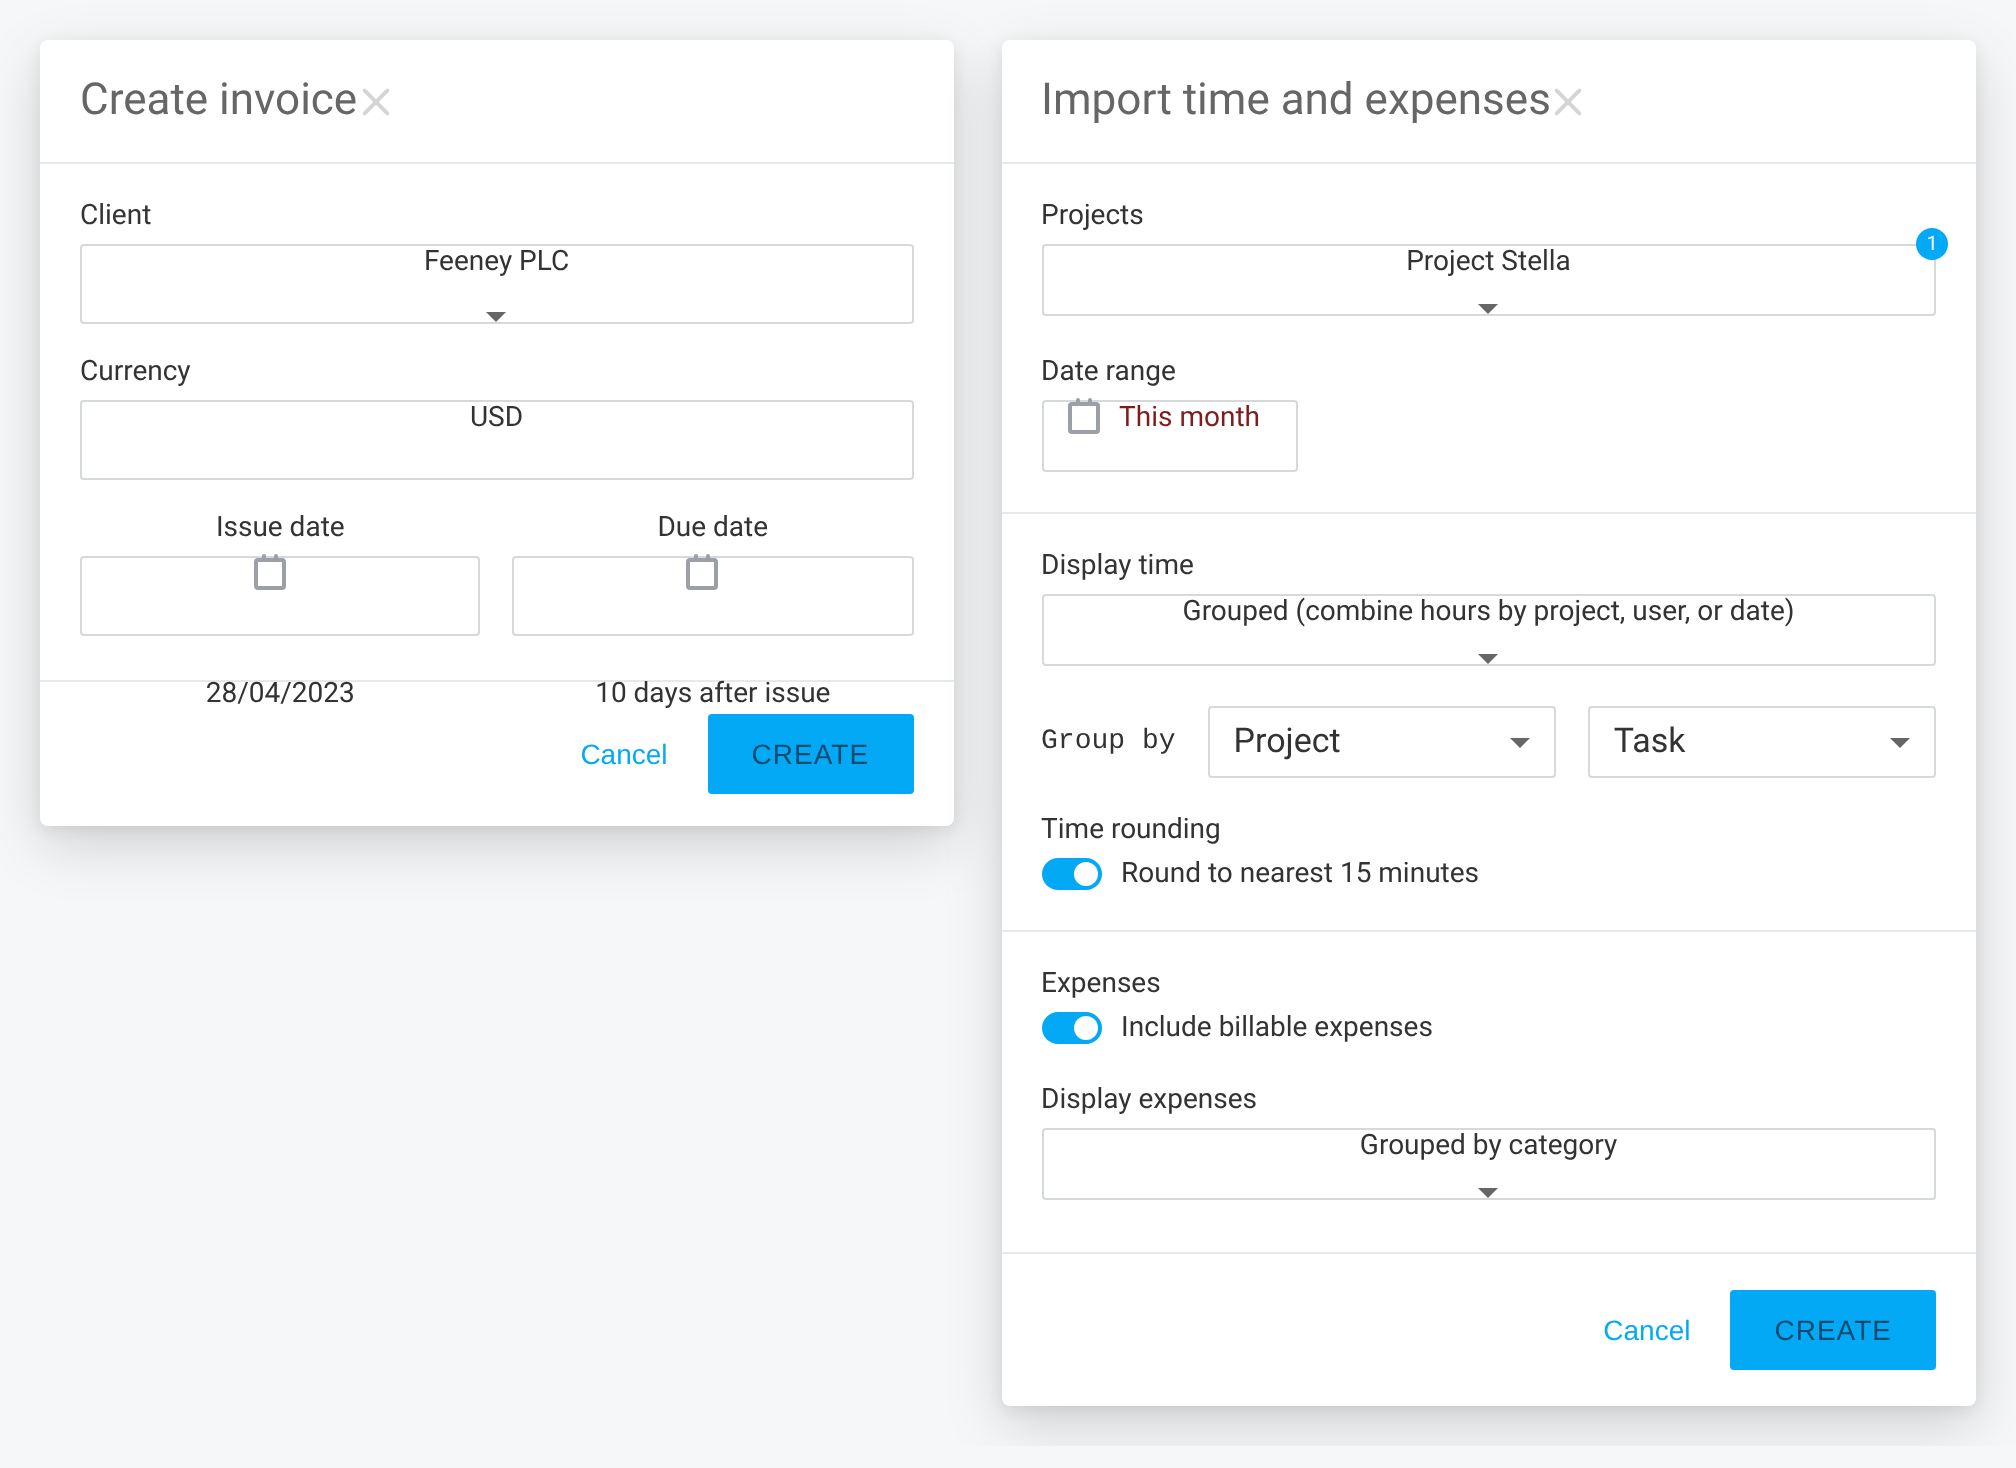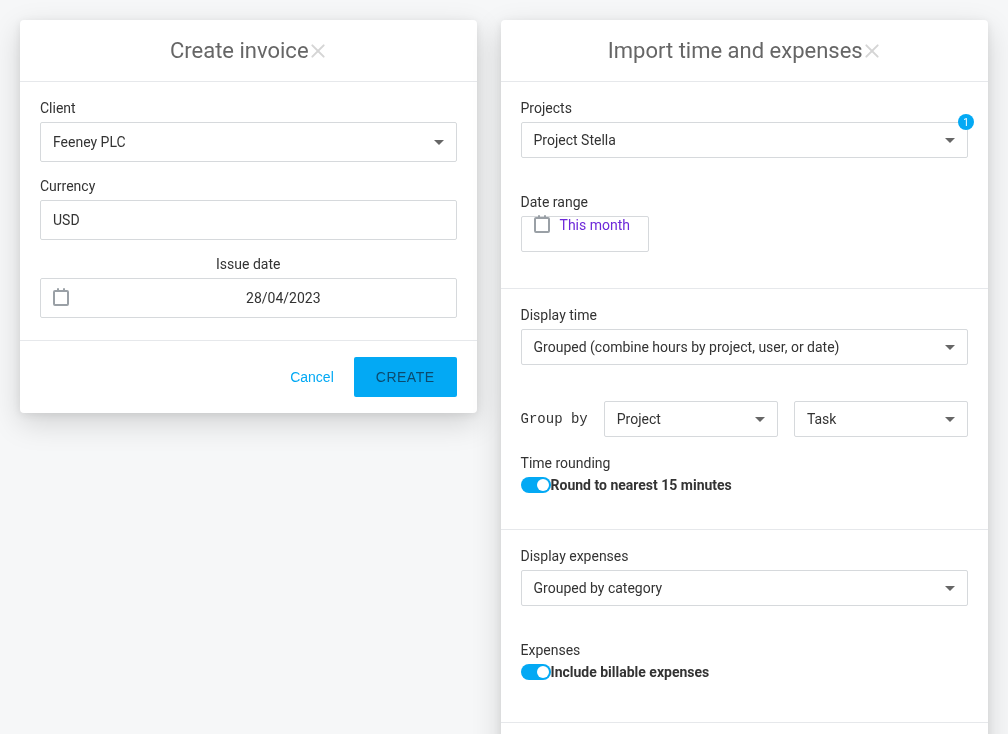--- a/index.html
+++ b/index.html
@@ -15,21 +15,21 @@
     background: #fff;
     border-radius: 4px;
     box-shadow: 0 10px 30px rgba(0,0,0,0.15), 0 2px 8px rgba(0,0,0,0.08);
     overflow: hidden;
   }
   .modal-left { width: 472px; }
   .modal-right { width: 504px; }
   .modal-header {
     display: flex;
     align-items: center;
-    justify-content: center;
+    justify-content: flex-start;
     padding: 18px 20px;
     border-bottom: 1px solid #e6e8eb;
   }
   .modal-title {
     font-size: 22px;
     font-weight: 400;
     color: #666;
   }
   .close-x {
     width: 18px; height: 18px;
@@ -68,20 +68,21 @@
     border-radius: 2px;
     height: 40px;
     padding: 0 12px;
     font-size: 14px;
     color: #333;
     background: #fff;
     display: flex;
     align-items: center;
     justify-content: space-between;
     cursor: pointer;
+    flex-direction: column;
   }
   .input.compact { height: 36px; }
   .select .caret, .caret {
     width: 0; height: 0;
     border-left: 5px solid transparent;
     border-right: 5px solid transparent;
     border-top: 5px solid #666;
   }
   .row2 {
     display: flex;
@@ -151,47 +152,47 @@
     align-items: center;
     justify-content: center;
   }
   .date-pill {
     display: inline-flex;
     border: 1px solid #d6d9dc;
     border-radius: 2px;
     height: 36px;
     padding: 0 18px 18px 12px;
     font-size: 14px;
-    color: #6d28d9;
+    color: #7f1d1d;
     cursor: pointer;
   }
   .groupby-row {
     display: flex;
     align-items: center;
     gap: 16px;
     margin-bottom: 18px;
   }
   .mini-select {
     flex: 1;
     border: 1px solid #d6d9dc;
     border-radius: 2px;
     height: 36px;
     padding: 0 12px;
     display: flex;
     align-items: center;
     justify-content: space-between;
-    font-size: 14px;
+    font-size: 17px;
     color: #333;
     cursor: pointer;
   }
   .toggle-row {
     display: flex;
     align-items: center;
+    gap: 10px;
     margin-bottom: 4px;
-    font-weight: bold;
   }
   .toggle {
     width: 30px; height: 16px;
     border-radius: 8px;
     background: #03a9f4;
     position: relative;
     cursor: pointer;
     flex: 0 0 30px;
   }
   .toggle::after {
@@ -200,21 +201,21 @@
     width: 12px; height: 12px;
     background: #fff;
     border-radius: 50%;
     top: 2px; right: 2px;
   }
   .section-head {
     font-size: 14px;
     color: #333;
     margin-bottom: 6px;
   }
-  .section { margin-bottom: 36px; }
+  .section { margin-bottom: 20px; }
   .footer-right {
     border-top: 1px solid #e6e8eb;
     padding: 18px 20px;
     display: flex;
     justify-content: flex-end;
     align-items: center;
     gap: 20px;
   }
 </style>
 </head>
@@ -244,20 +245,27 @@
 
 
     <div class="row2">
       <div class="field">
         <label class="field-label">Issue date</label>
         <div class="input with-icon">
           <span class="icon-cal"></span>
           <span style="flex:1">28/04/2023</span>
         </div>
       </div>
+      <div class="field">
+        <label class="field-label">Due date</label>
+        <div class="input with-icon">
+          <span class="icon-cal"></span>
+          <span style="flex:1">10 days after issue</span>
+        </div>
+      </div>
     </div>
 
   </div>
   <div class="modal-footer">
     <button class="btn-link">Cancel</button>
     <button class="btn-primary">CREATE</button>
   </div>
 </div>
 
 <div class="modal modal-right">
@@ -312,33 +320,33 @@
       <div class="section-head">Time rounding</div>
       <div class="toggle-row">
         <div class="toggle"></div>
         <span style="font-size:14px;color:#333">Round to nearest 15 minutes</span>
       </div>
     </div>
 
     <div class="section-divider"></div>
 
     <div class="section">
-      <div class="section-head">Display expenses</div>
-      <div class="select input compact">
-        <span>Grouped by category</span>
-        <span class="caret"></span>
-      </div>
-    </div>
-
-    <div class="section">
       <div class="section-head">Expenses</div>
       <div class="toggle-row">
         <div class="toggle"></div>
         <span style="font-size:14px;color:#333">Include billable expenses</span>
       </div>
     </div>
 
+    <div class="section">
+      <div class="section-head">Display expenses</div>
+      <div class="select input compact">
+        <span>Grouped by category</span>
+        <span class="caret"></span>
+      </div>
+    </div>
+
   </div>
   <div class="footer-right">
     <button class="btn-link">Cancel</button>
     <button class="btn-primary">CREATE</button>
   </div>
 </div>
 
 </body></html>

